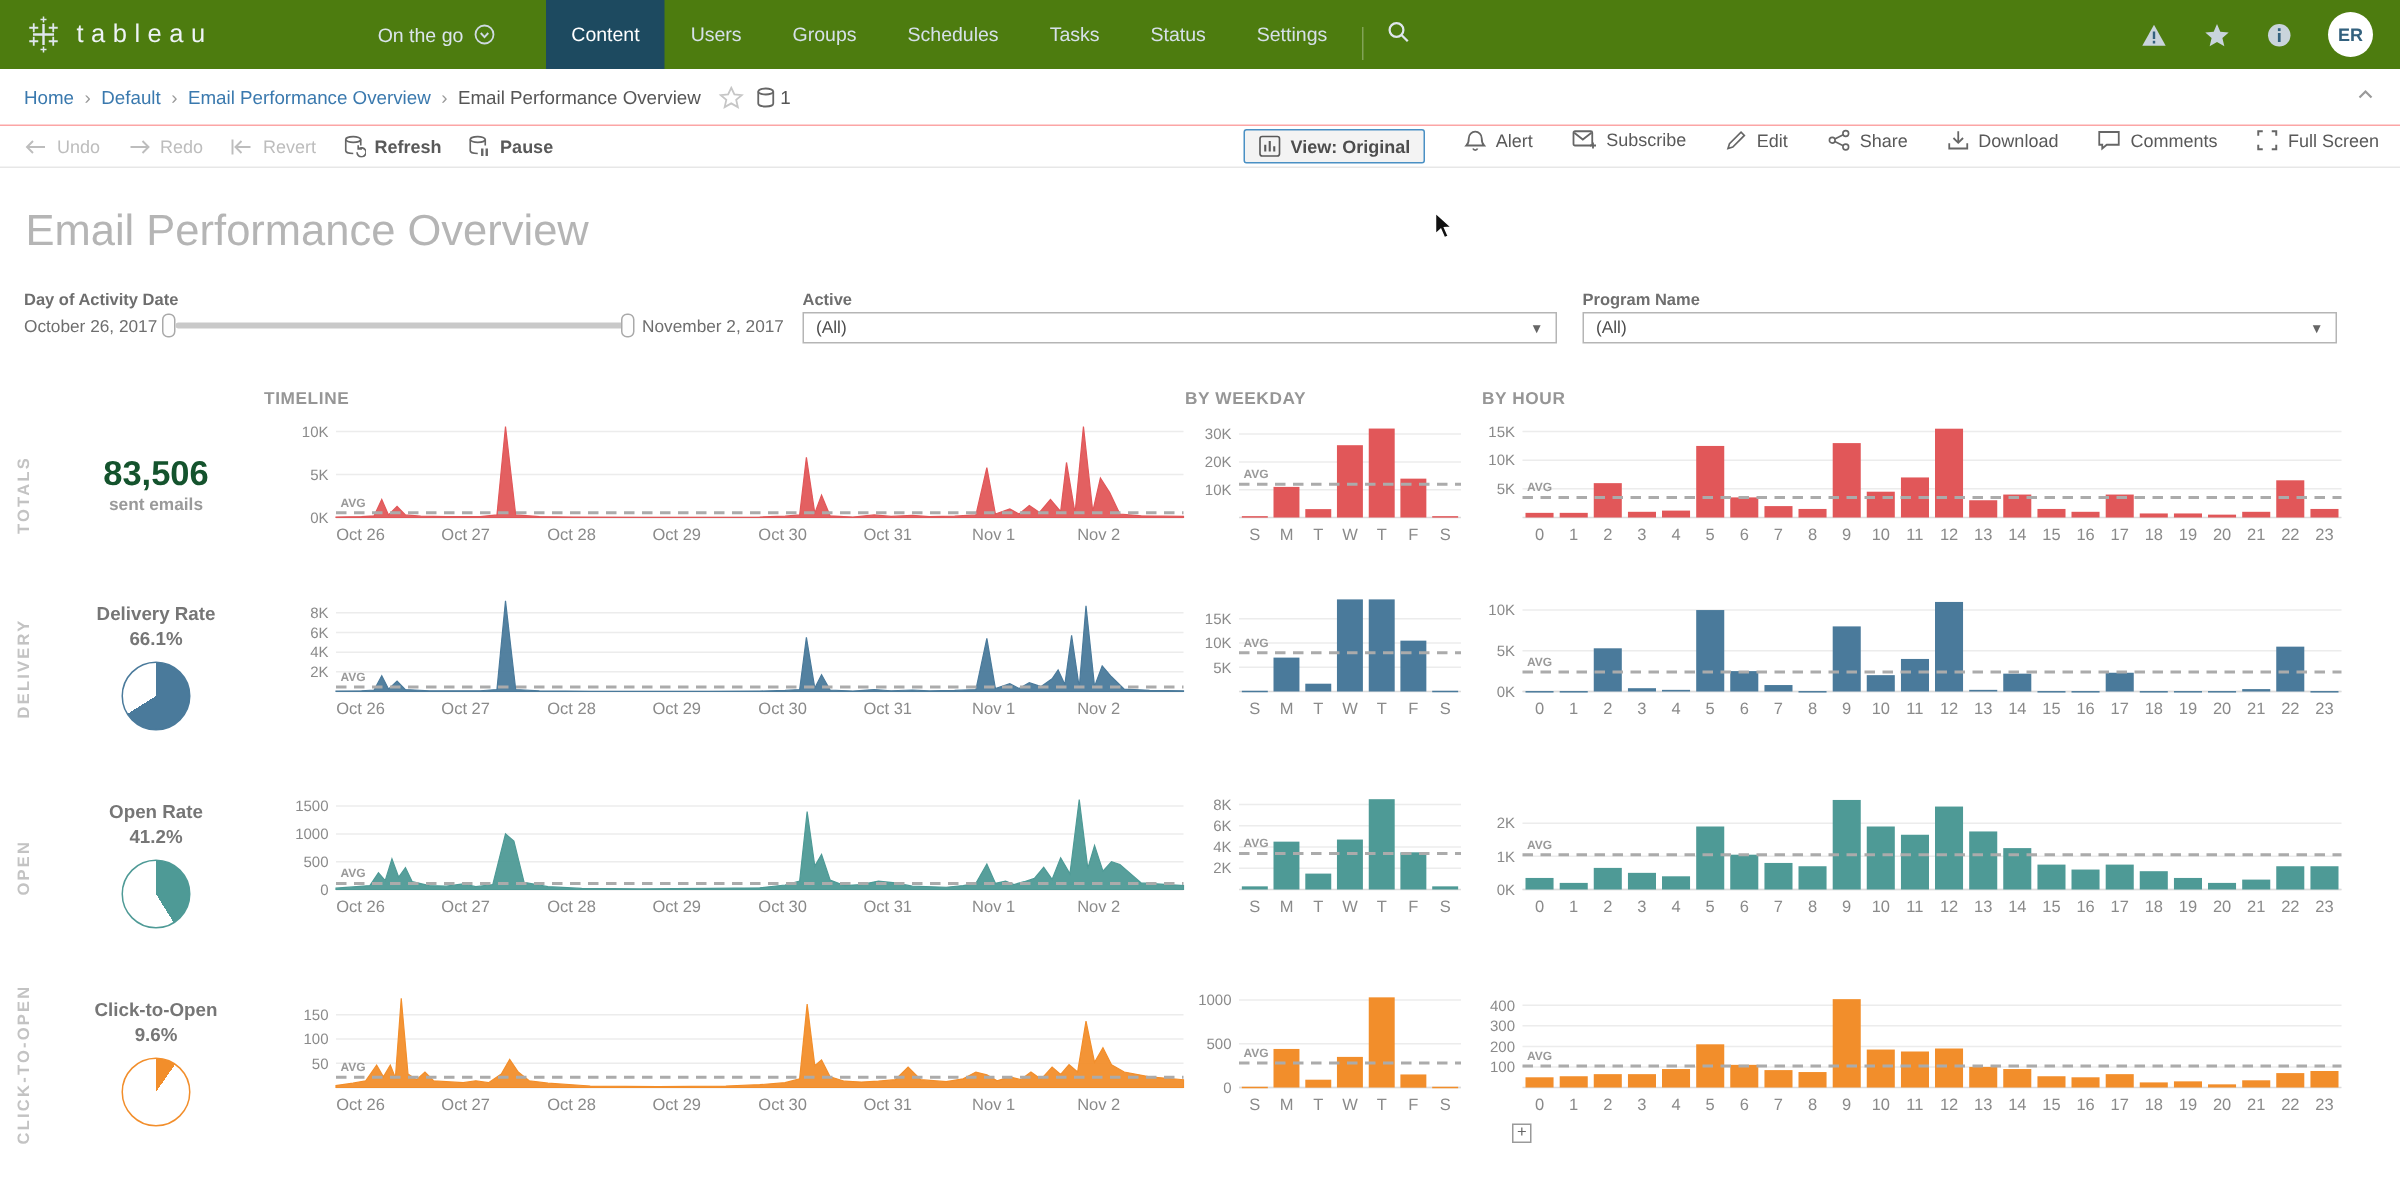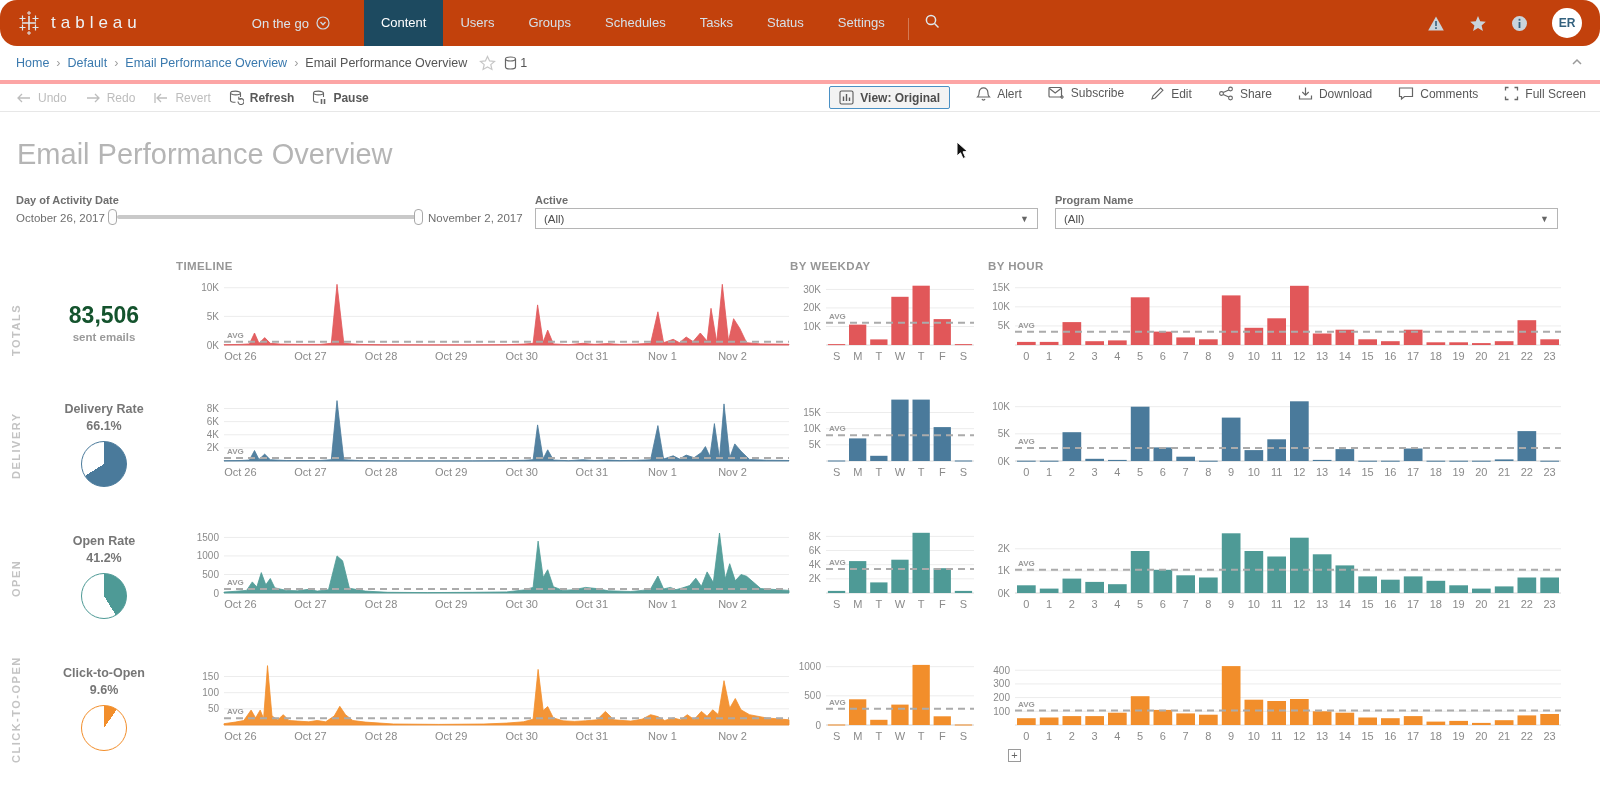--- a/index.html
+++ b/index.html
@@ -1,35 +1,35 @@
 <!DOCTYPE html>
 <html><head>
 <meta charset="utf-8">
 <style>
   * { margin:0; padding:0; box-sizing:border-box; }
   html,body { width:1600px; height:800px; overflow:hidden; background:#fff;
     font-family:"Liberation Sans", sans-serif; }
   
   .navbar { position:absolute; left:0; top:0; width:1600px; height:46px;
-    background:#c2410c; display:flex; align-items:center; color:#dfe7ec;border-radius:17px; }
+    background:#4d7c0f; display:flex; align-items:center; color:#dfe7ec; }
   .logo { display:flex; align-items:center; gap:9px; margin-left:16px; }
   .logo-text { font-size:17px; letter-spacing:5px; color:#eef3f6; }
   .site-picker { display:flex; align-items:center; gap:7px; margin-left:110px;
     font-size:13px; color:#dbe5ec; cursor:pointer; }
   .nav-items { display:flex; height:46px; margin-left:34px; }
   .nav-item { padding:0 17px; line-height:46px; font-size:13px; color:#d6e0e8; cursor:pointer; }
   .nav-item.active { background:#1d4a60; color:#ffffff; }
   .nav-divider { width:1px; height:22px; background:rgba(255,255,255,.3); margin:12px 6px 0 6px; }
   .nav-search { margin-left:8px; cursor:pointer; }
   .nav-right { margin-left:auto; display:flex; align-items:center; gap:24px; margin-right:18px; }
   .avatar { width:30px; height:30px; border-radius:50%; background:#fff; color:#33617e;
     font-size:12px; font-weight:bold; display:flex; align-items:center; justify-content:center; }
   
   .crumb-bar { position:absolute; left:0; top:46px; width:1600px; height:38px;
-    background:#fff; border-bottom:4px solid #fca5a5; display:flex; align-items:center;
+    background:#fff; border-bottom:1px solid #fca5a5; display:flex; align-items:center;
     padding:0 16px; font-size:12.5px; }
   .crumb-link { color:#3a79ae; cursor:pointer; text-decoration:none; }
   .crumb-sep { color:#9b9b9b; margin:0 7px; }
   .crumb-current { color:#555; }
   .crumb-icons { display:flex; align-items:center; gap:8px; margin-left:12px; color:#555; }
   .collapse-btn { margin-left:auto; cursor:pointer; }
   
   .toolbar { position:absolute; left:0; top:84px; width:1600px; height:28px;
     background:#fff; border-bottom:1px solid #e7e7e7; display:flex; align-items:center;
     font-size:12px; color:#595959; }

